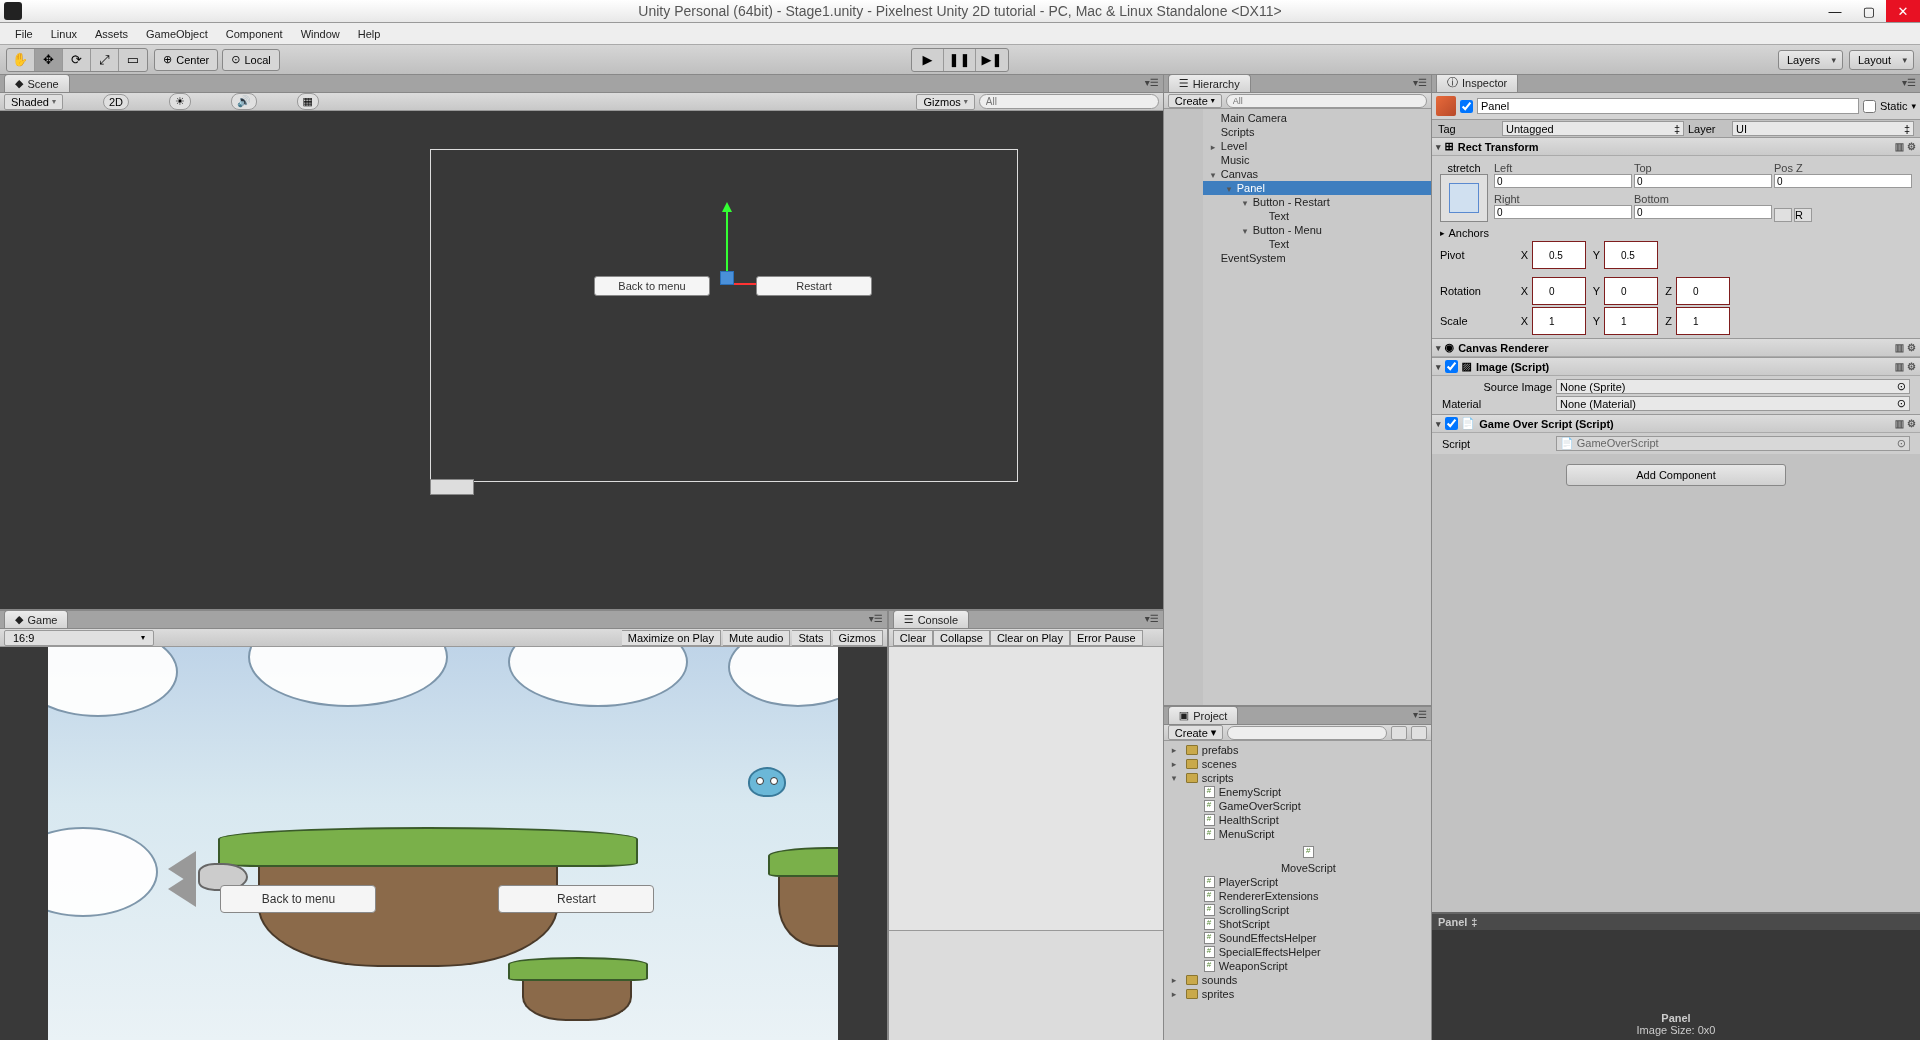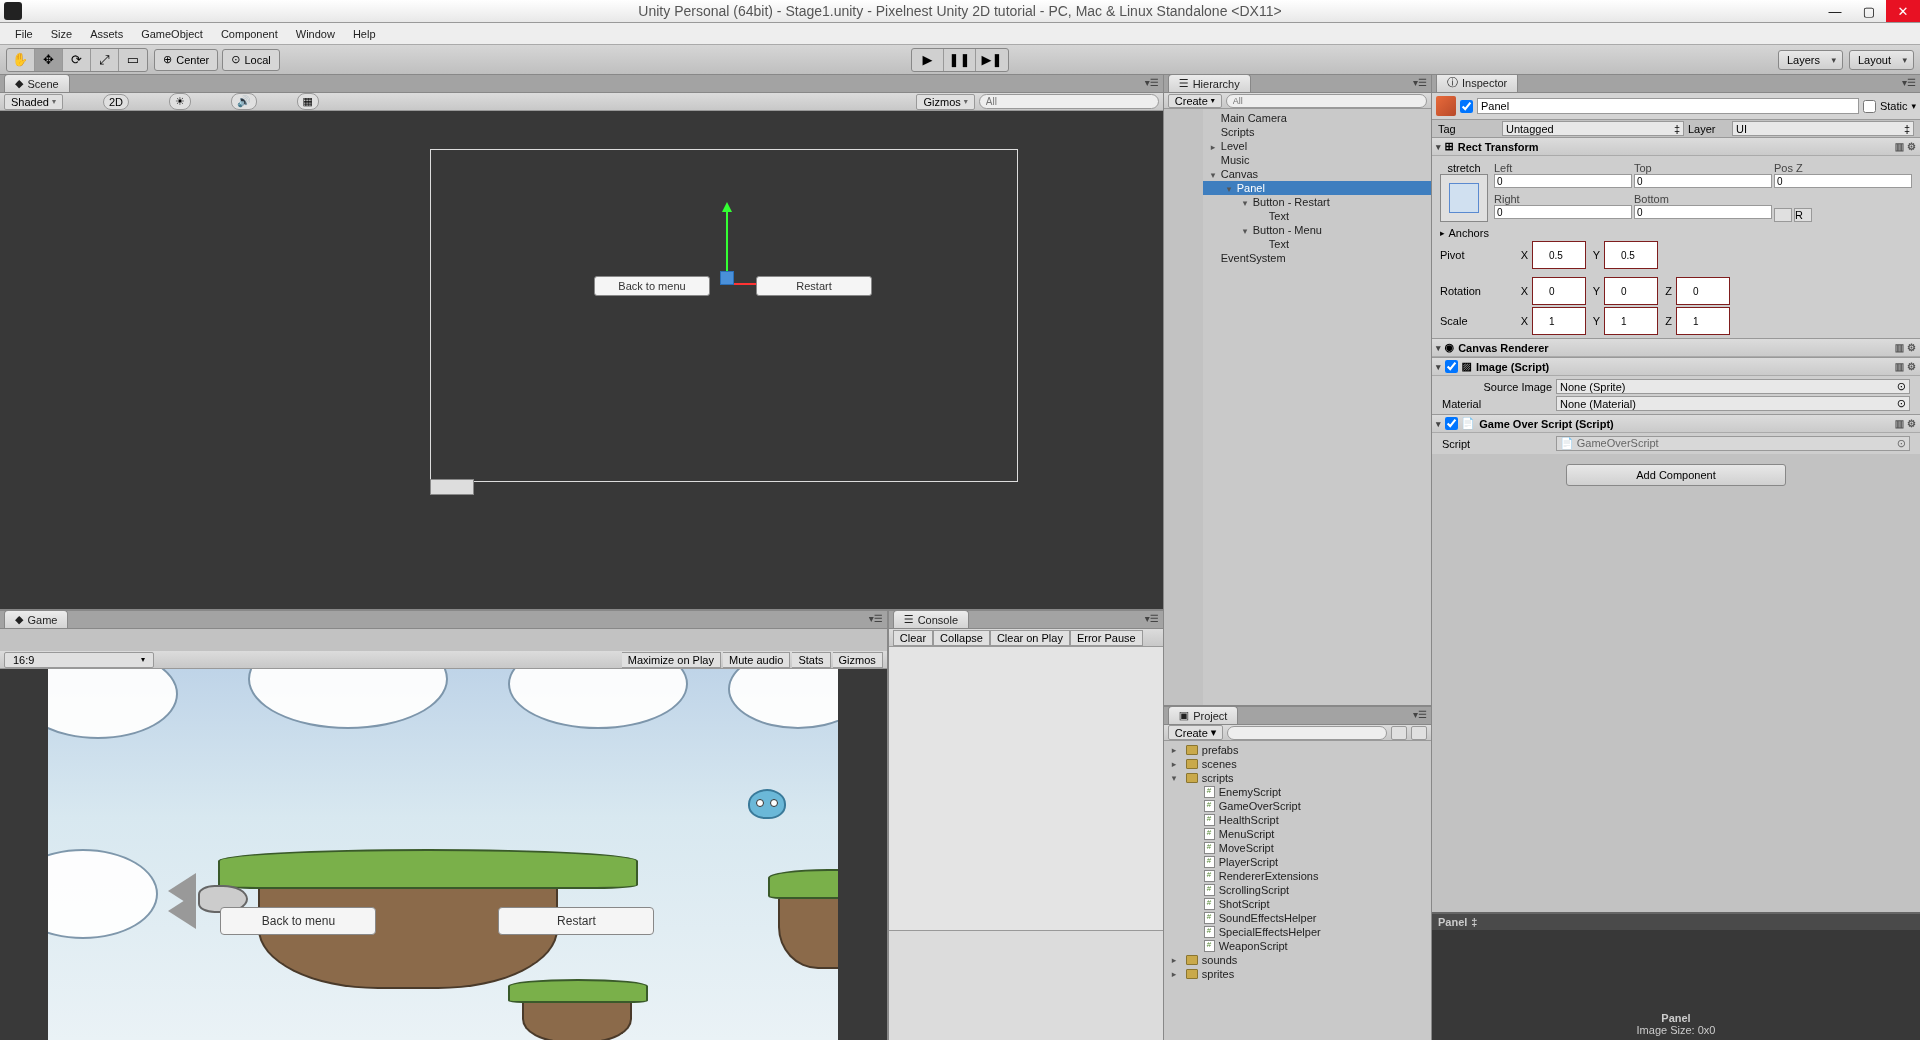--- a/index.html
+++ b/index.html
@@ -57,21 +57,21 @@
 .gizmo-arrow-x { position: absolute; left: 726px; top: 172px; width: 80px; height: 2px; background: #f33; }
 .gizmo-arrow-x::before { content: ""; position: absolute; right: -8px; top: -4px; border: 5px solid transparent; border-left: 10px solid #f33; }
 .gizmo-center { position: absolute; left: 720px; top: 160px; width: 14px; height: 14px; background: #4a90d9; border: 1px solid #2a6fb8; }
 .scene-btn { position: absolute; width: 116px; height: 20px; background: #f5f5f5; border: 1px solid #888; border-radius: 3px; display: flex; align-items: center; justify-content: center; font-size: 11px; color: #333; }
 .scene-btn.b1 { left: 594px; top: 165px; }
 .scene-btn.b2 { left: 756px; top: 165px; }
 .scene-cam-icon { position: absolute; left: 430px; top: 368px; width: 44px; height: 16px; background: #ddd; border: 1px solid #888; }
 
 
 .game-panel { flex: 1; display: flex; flex-direction: column; background: #c2c2c2; }
-.game-toolbar { height: 18px; background: linear-gradient(#dcdcdc,#c8c8c8); border-bottom: 1px solid #999; display: flex; align-items: center; padding: 0 4px; gap: 2px; font-size: 10px; margin-top: 22px; }
+.game-toolbar { height: 18px; background: linear-gradient(#dcdcdc,#c8c8c8); border-bottom: 1px solid #999; display: flex; align-items: center; padding: 0 4px; gap: 2px; font-size: 10px; }
 .game-toolbar .sel { padding: 1px 8px; border: 1px solid #999; border-radius: 2px; background: #e0e0e0; cursor: pointer; display:flex; align-items:center; gap:3px; width: 150px; }
 .game-toolbar .sel::after { content:"▾"; font-size:8px; margin-left:auto;}
 .game-toolbar .spacer { flex: 1; }
 .game-toolbar .tog { padding: 1px 6px; border: 1px solid #999; border-left:none; background: #e0e0e0; cursor: pointer; }
 .game-toolbar .tog:first-of-type{border-left:1px solid #999;}
 .game-view { flex: 1; background: #393939; display: flex; justify-content: center; }
 .game-render { width: 790px; background: linear-gradient(#bfd4e8 0%, #d8e8f0 40%, #eaf2f6 100%); position: relative; overflow: hidden; }
 .cloud { position: absolute; background: #fff; border-radius: 50%; opacity: 0.95; border:2px solid #7a93a8;}
 .island { position: absolute; }
 .island .grass { background: #7ab04a; border:2px solid #3a5a2a; border-radius: 50% 50% 10% 10% / 30% 30% 10% 10%; }
@@ -153,21 +153,21 @@
   <div class="title">Unity Personal (64bit) - Stage1.unity - Pixelnest Unity 2D tutorial - PC, Mac &amp; Linux Standalone &lt;DX11&gt;</div>
   <div class="win-controls">
     <div class="win-btn">—</div>
     <div class="win-btn">▢</div>
     <div class="win-btn close">✕</div>
   </div>
 </div>
 
 <div class="menubar">
   <div class="item">File</div>
-  <div class="item">Size</div>
+  <div class="item">Linux</div>
   <div class="item">Assets</div>
   <div class="item">GameObject</div>
   <div class="item">Component</div>
   <div class="item">Window</div>
   <div class="item">Help</div>
 </div>
 
 <div class="toolbar">
   <div class="tool-group">
     <div class="tool-btn">✋</div>
@@ -361,21 +361,21 @@
           <div class="proj-item" style="padding-left: 26px;">
             <span style="width:10px;"></span>
             <span class="script-icon"></span>
             <span>HealthScript</span>
           </div>
           <div class="proj-item" style="padding-left: 26px;">
             <span style="width:10px;"></span>
             <span class="script-icon"></span>
             <span>MenuScript</span>
           </div>
-          <div class="proj-item" style="padding-left: 26px;">
+          <div class="proj-item" style="padding-left: 26px; flex-direction: column;">
             <span style="width:10px;"></span>
             <span class="script-icon"></span>
             <span>MoveScript</span>
           </div>
           <div class="proj-item" style="padding-left: 26px;">
             <span style="width:10px;"></span>
             <span class="script-icon"></span>
             <span>PlayerScript</span>
           </div>
           <div class="proj-item" style="padding-left: 26px;">

